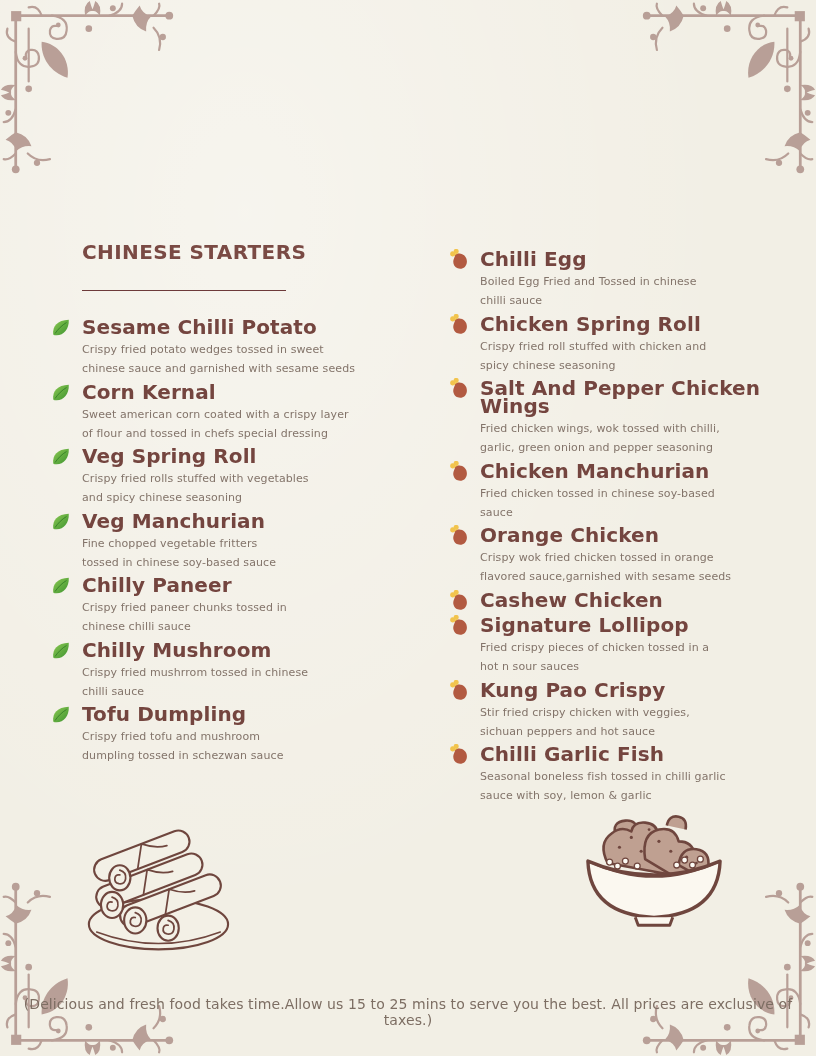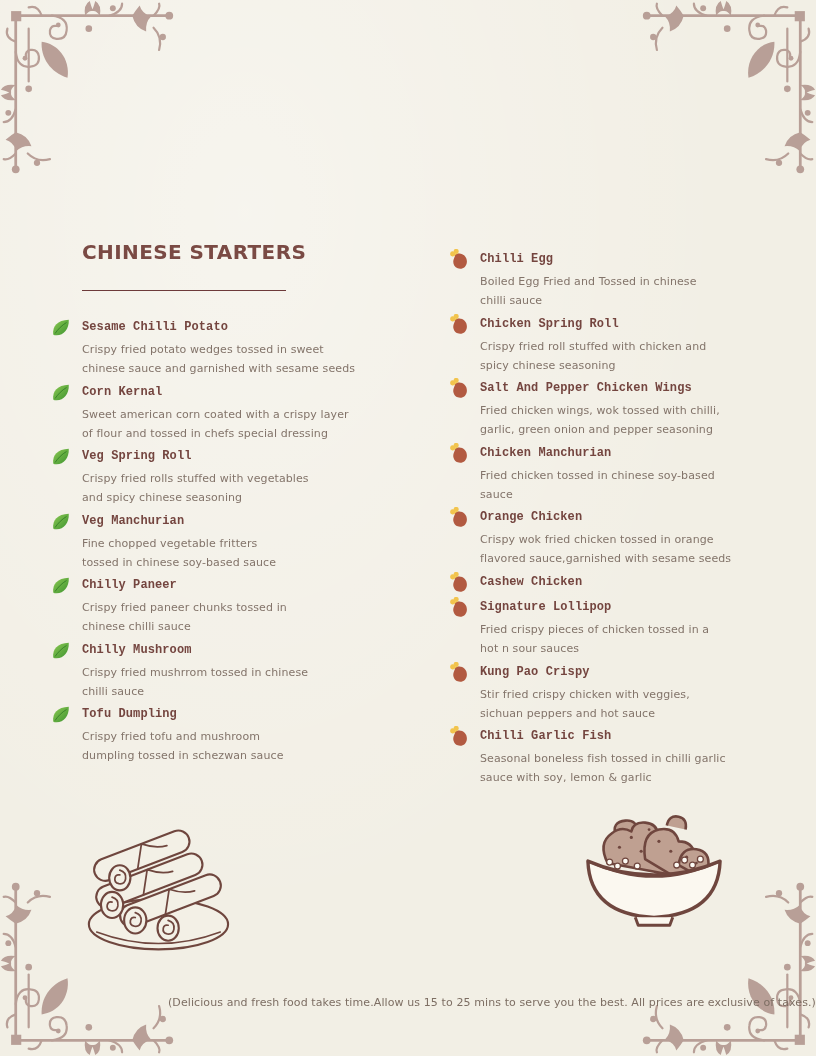--- a/index.html
+++ b/index.html
@@ -29,33 +29,33 @@
   .divider{
     margin:26px 0 0 32px; width:204px; height:0;
     border-top:1.5px solid #6d3a3a;
   }
   .menu-items{margin-top:27px;}
   .col-right .menu-items{margin-top:6px;}
 
   .item{display:flex; align-items:flex-start; margin-bottom:4.5px;}
   .item .icon{flex:0 0 22px; width:22px; height:22px; margin-right:10px; margin-top:-1px;}
   .item-text{flex:1;}
-  .item-name{font-size:12px; font-weight:700; line-height:18px; color:#74453f; letter-spacing:.1px;font-family:Liberation Mono, monospace;}
+  .item-name{font-size:20px; font-weight:700; line-height:18px; color:#74453f; letter-spacing:.1px;}
   .item-desc{
     margin-top:4px; font-size:11px; line-height:19px; color:#83746a;
     white-space:pre-line; letter-spacing:.1px;
   }
 
   .illustration{position:absolute;}
   .illus-rolls{left:75px; top:816px; width:165px; height:145px;}
   .illus-bowl{left:580px; top:798px; width:148px; height:142px;}
 
   .footer-note{
-    position:absolute; left:0; right:0; top:996px; text-align:right;
-    font-size:11px; color:#7d6e63; letter-spacing:.1px;
+    position:absolute; left:0; right:0; top:996px; text-align:center;
+    font-size:14px; color:#7d6e63; letter-spacing:.1px;
   }
   .symdefs{position:absolute;width:0;height:0;overflow:hidden;}
 </style>
 </head>
 <body>
 
 <svg class="symdefs" xmlns="http://www.w3.org/2000/svg" aria-hidden="true">
   <defs>
     <linearGradient id="leafGrad" x1="0" y1="0" x2="1" y2="1">
       <stop offset="0" stop-color="#8cc952"></stop>

